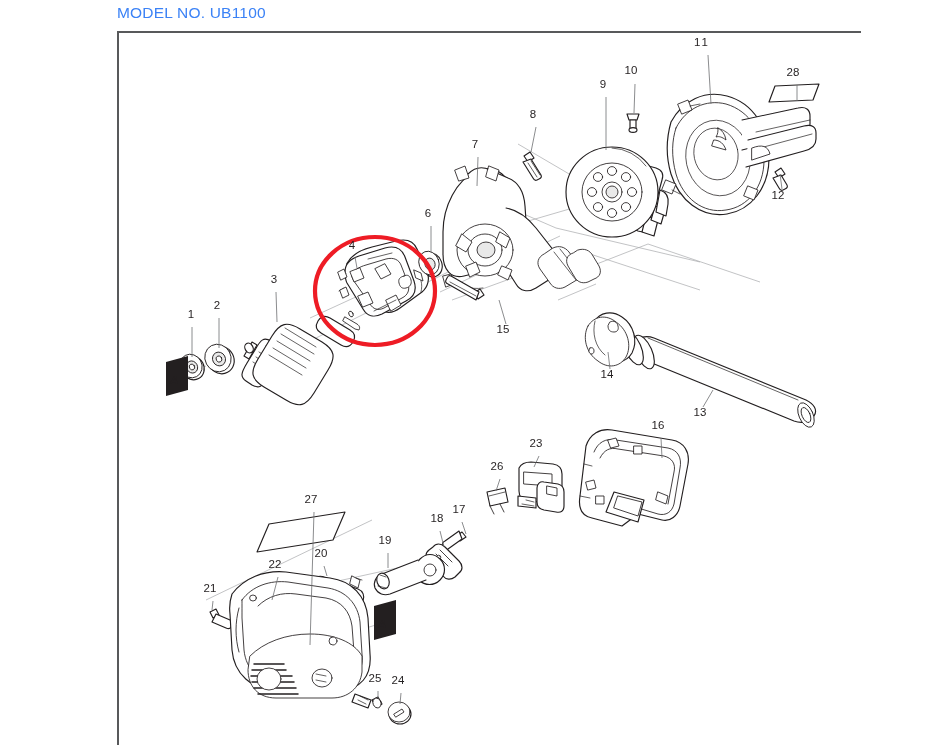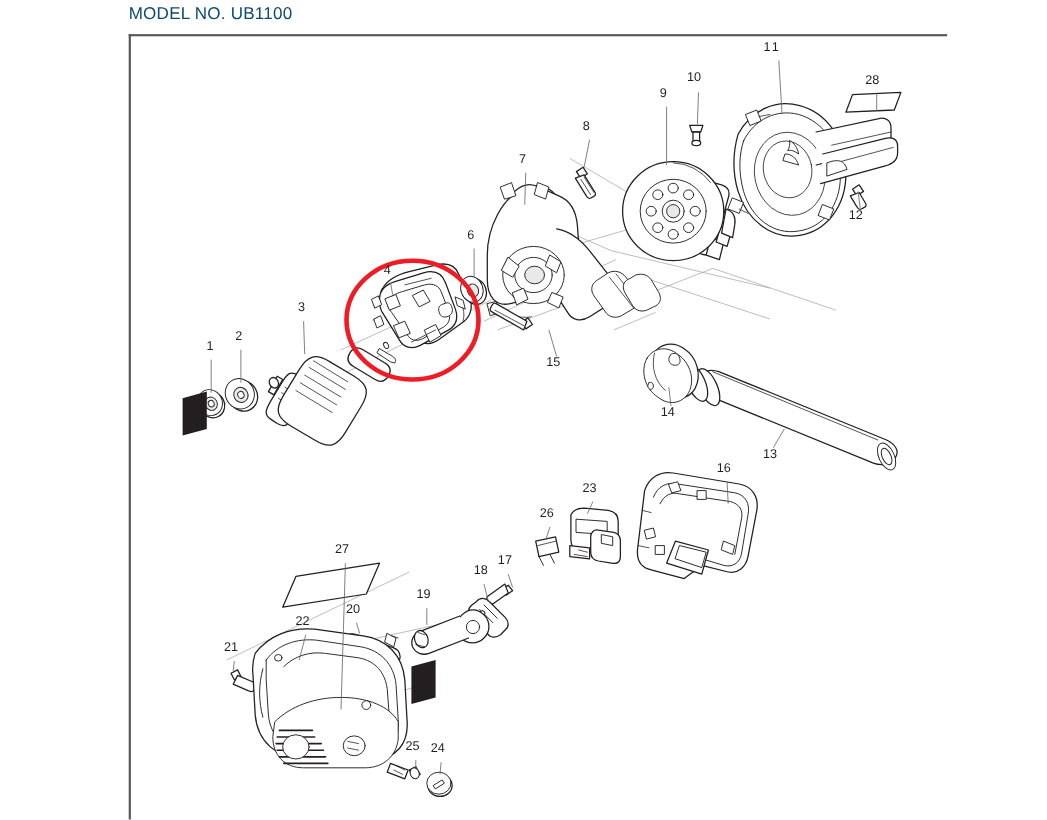--- a/index.html
+++ b/index.html
@@ -6,21 +6,21 @@
   html,body{margin:0;padding:0;background:#ffffff;}
   body{
     width:952px;height:745px;position:relative;overflow:hidden;
     font-family:"Liberation Sans","DejaVu Sans",sans-serif;
     color:#1a1a1a;
   }
   #page{position:absolute;left:0;top:0;width:952px;height:745px;}
 
   .model-title{
     position:absolute;left:117px;top:4px;
-    font-size:15.5px;letter-spacing:.2px;color:#0c4a6e;
+    font-size:15.5px;letter-spacing:.2px;color:#3b82f6;
     white-space:nowrap;
   }
 
   .frame-top{
     position:absolute;left:117px;top:31px;width:744px;height:0;
     border-top:2px solid #58595b;
   }
   .frame-left{
     position:absolute;left:117px;top:31px;width:0;height:714px;
     border-left:2px solid #58595b;

